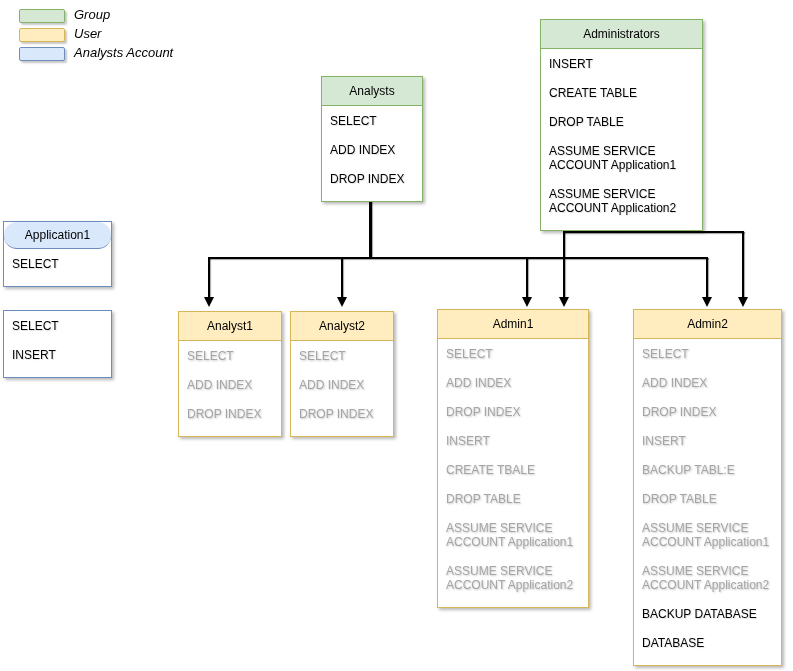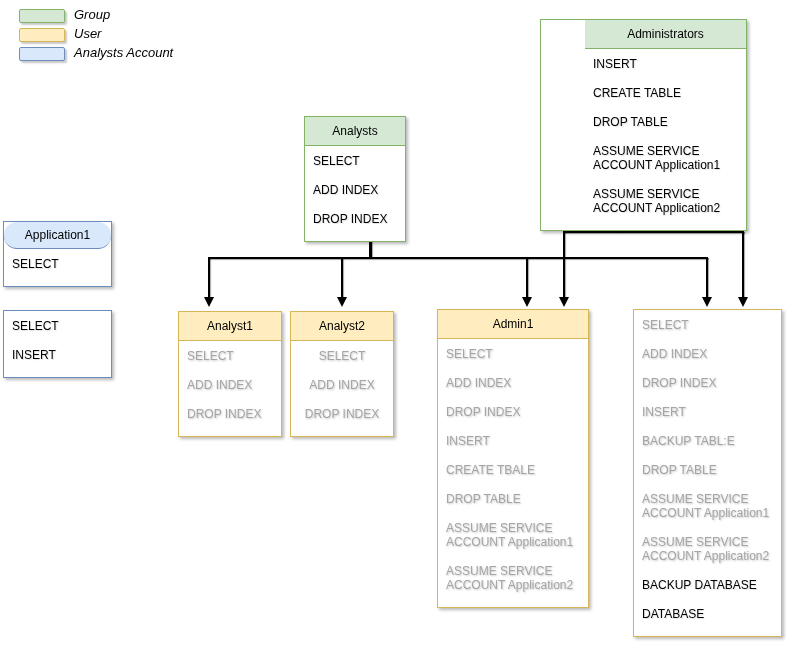--- a/index.html
+++ b/index.html
@@ -72,30 +72,30 @@
     <div class="line" style="left:742px;top:231px;width:2px;height:67px;"></div>
 
     <div class="arrow" style="left:204px;top:297px;"></div>
     <div class="arrow" style="left:337px;top:297px;"></div>
     <div class="arrow" style="left:522px;top:297px;"></div>
     <div class="arrow" style="left:702px;top:297px;"></div>
     <div class="arrow" style="left:559px;top:297px;"></div>
     <div class="arrow" style="left:738px;top:297px;"></div>
   </div>
 
-  <div class="node group" style="left:304px;top:76px;width:100px;margin-top:40px;">
+  <div class="node group" style="left:321px;top:76px;width:100px;">
     <div class="hd">Analysts</div>
     <div class="bd">
       <div class="item">SELECT</div>
       <div class="item">ADD INDEX</div>
       <div class="item">DROP INDEX</div>
     </div>
   </div>
 
-  <div class="node group" style="left:540px;top:19px;width:161px;padding-left:44px;">
+  <div class="node group" style="left:540px;top:19px;width:161px;">
     <div class="hd">Administrators</div>
     <div class="bd">
       <div class="item">INSERT</div>
       <div class="item">CREATE TABLE</div>
       <div class="item">DROP TABLE</div>
       <div class="item">ASSUME SERVICE
 ACCOUNT Application1</div>
       <div class="item">ASSUME SERVICE
 ACCOUNT Application2</div>
     </div>
@@ -117,21 +117,21 @@
 
   <div class="node user" style="left:160px;top:311px;width:102px;margin-left:18px;">
     <div class="hd">Analyst1</div>
     <div class="bd">
       <div class="item muted">SELECT</div>
       <div class="item muted">ADD INDEX</div>
       <div class="item muted">DROP INDEX</div>
     </div>
   </div>
 
-  <div class="node user" style="left:290px;top:311px;width:102px;text-align:center;">
+  <div class="node user" style="left:290px;top:311px;width:102px;">
     <div class="hd">Analyst2</div>
     <div class="bd">
       <div class="item muted">SELECT</div>
       <div class="item muted">ADD INDEX</div>
       <div class="item muted">DROP INDEX</div>
     </div>
   </div>
 
   <div class="node user" style="left:437px;top:309px;width:150px;">
     <div class="hd">Admin1</div>
@@ -143,20 +143,21 @@
       <div class="item muted">CREATE TBALE</div>
       <div class="item muted">DROP TABLE</div>
       <div class="item muted">ASSUME SERVICE
 ACCOUNT Application1</div>
       <div class="item muted">ASSUME SERVICE
 ACCOUNT Application2</div>
     </div>
   </div>
 
   <div class="node user" style="left:633px;top:309px;width:147px;">
+    <div class="hd">Admin2</div>
     <div class="bd">
       <div class="item muted">SELECT</div>
       <div class="item muted">ADD INDEX</div>
       <div class="item muted">DROP INDEX</div>
       <div class="item muted">INSERT</div>
       <div class="item muted">BACKUP TABL:E</div>
       <div class="item muted">DROP TABLE</div>
       <div class="item muted">ASSUME SERVICE
 ACCOUNT Application1</div>
       <div class="item muted">ASSUME SERVICE

